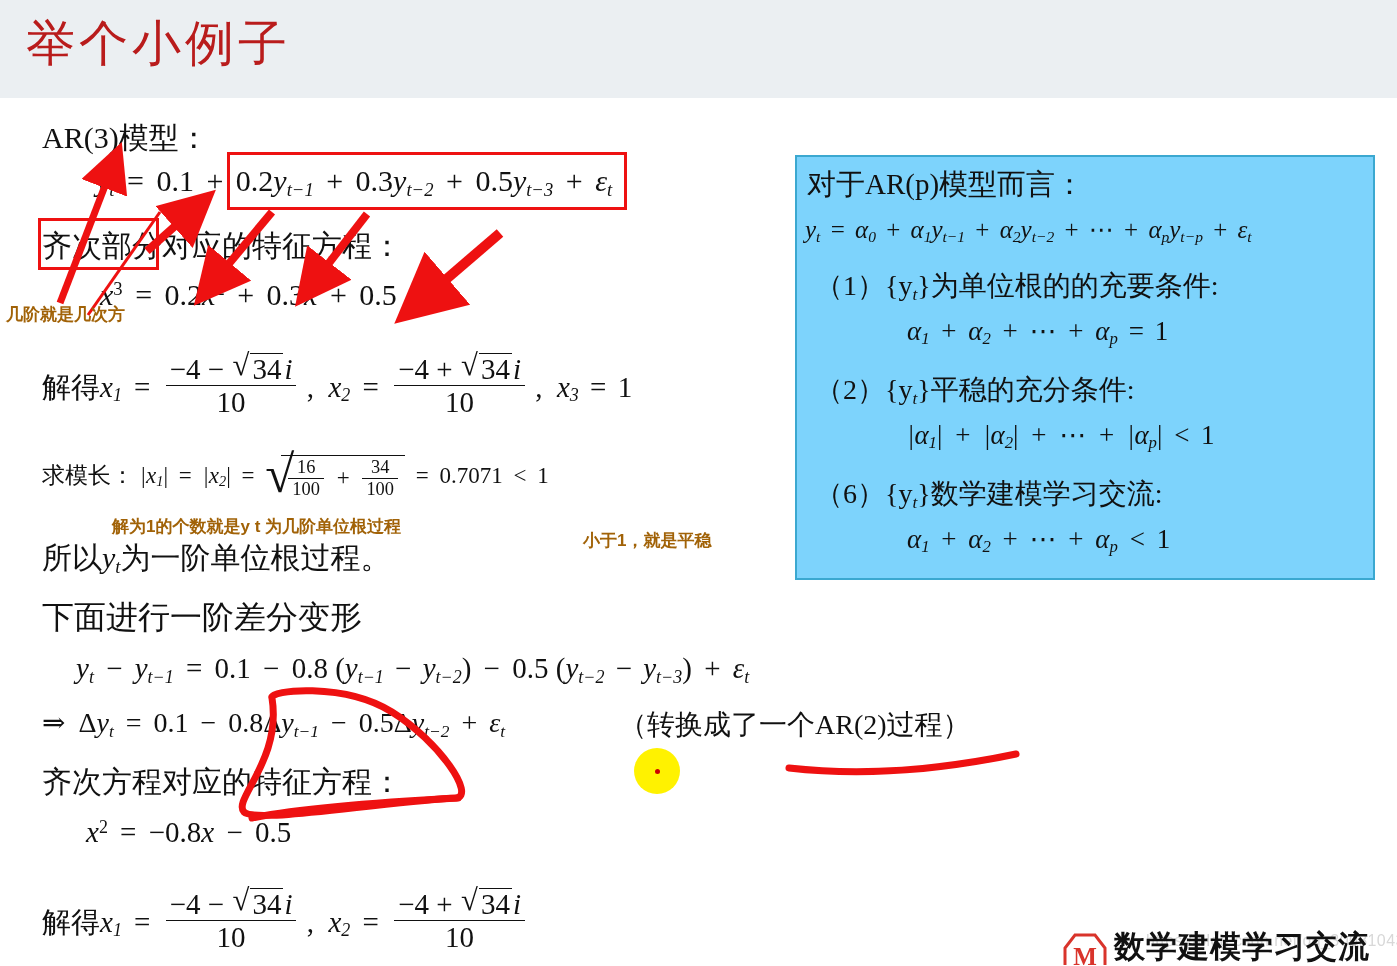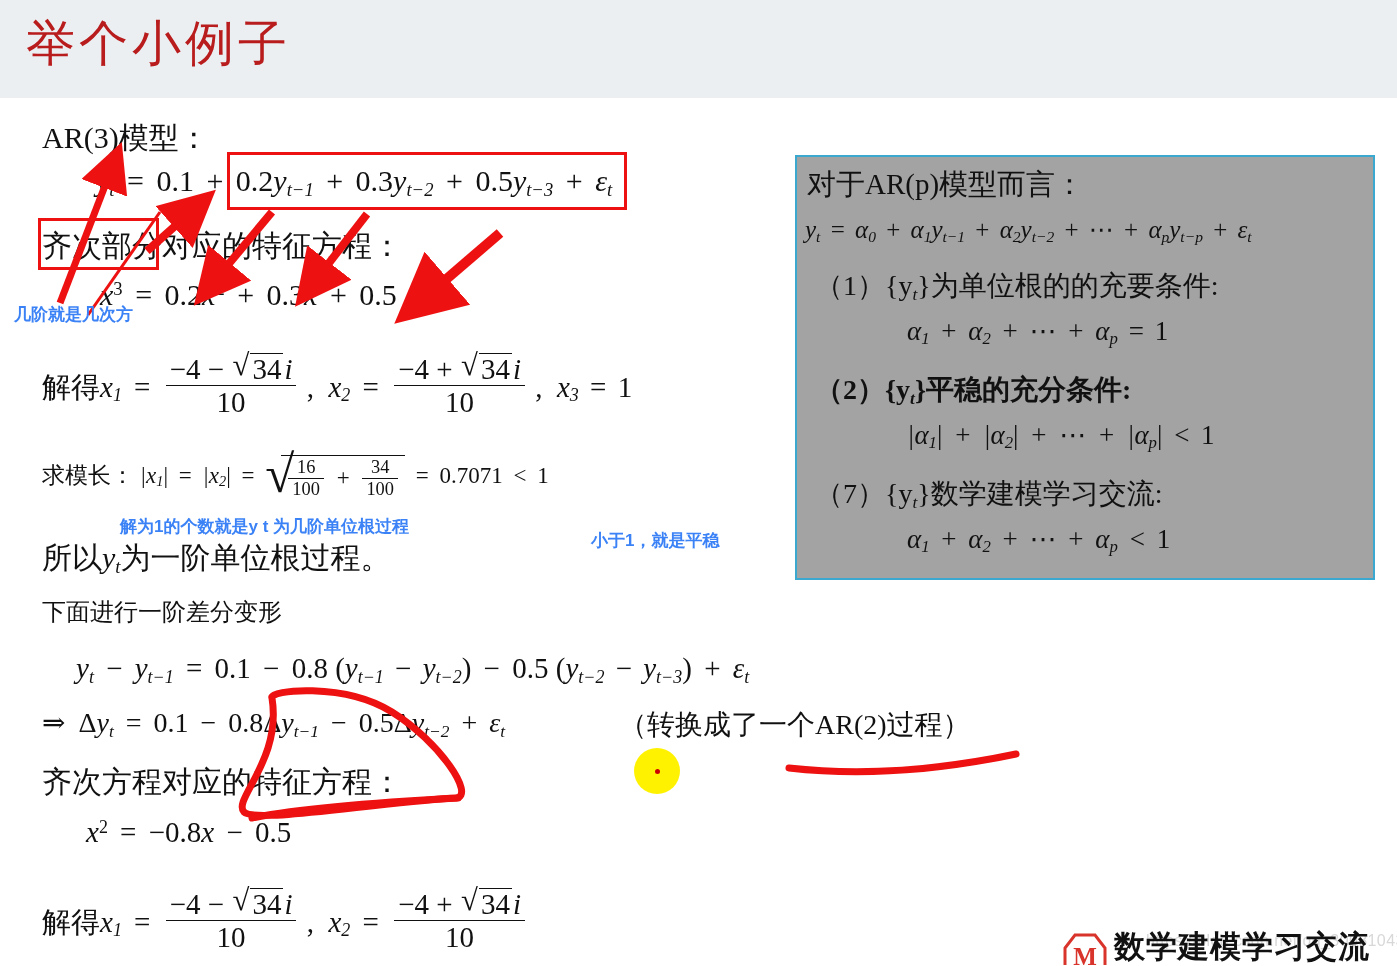--- a/index.html
+++ b/index.html
@@ -52,27 +52,27 @@
   .bigrad{display:inline-block;position:relative;padding-left:0.70em;vertical-align:middle;}
   .bigrad::before{
     content:"\221A";position:absolute;left:0;top:-0.06em;
     font-size:2.30em;line-height:0.84;font-weight:300;
   }
   .bigrad > .rbody{border-top:1.8px solid #111;padding:2px 4px 0 4px;display:inline-block;}
 
   
   .info-panel{
     position:absolute;left:795px;top:155px;width:580px;height:425px;
-    border:2.5px solid #3BA8D0;background:#a3a3a3;box-sizing:border-box;
+    border:2.5px solid #3BA8D0;background:#7dd3fc;box-sizing:border-box;
   }
   .ip-line{position:absolute;white-space:nowrap;color:#111;}
 
   
-  .ann-red{position:absolute;color:#3b82f6;white-space:nowrap;
-    font-family:"Liberation Sans","DejaVu Sans",sans-serif;font-weight:600;margin-left:8px;}
+  .ann-red{position:absolute;color:#a16207;white-space:nowrap;
+    font-family:"Liberation Sans","DejaVu Sans",sans-serif;font-weight:600;}
   .red-box{position:absolute;border:3px solid #EE1111;box-sizing:border-box;}
   svg.overlay{position:absolute;left:0;top:0;width:1397px;height:966px;pointer-events:none;}
 
   
   .laser{
     position:absolute;width:46px;height:46px;border-radius:50%;
     background:#FFF200;
   }
   .laser .core{
     position:absolute;left:50%;top:50%;width:5px;height:5px;margin:-2.5px 0 0 -2.5px;
@@ -172,21 +172,21 @@
     <span class="num" style="margin:0 5px">=</span>
     <span class="num">0.7071</span>
     <span class="num" style="margin:0 5px">&lt;</span>
     <span class="num">1</span>
   </div>
 
   <div class="mtext" style="left:42px;top:538px;font-size:30px;">
     <span class="cn">所以</span><span class="it">y</span><sub>t</sub><span class="cn">为一阶单位根过程。</span>
   </div>
 
-  <div class="mtext cn" style="left:42px;top:596px;font-size:24px;">
+  <div class="mtext cn" style="left:42px;top:596px;font-size:32px;">
     <span>下面进行一阶差分变形</span>
   </div>
 
   <div class="mtext" style="left:76px;top:652px;font-size:29px;">
     <span class="it">y</span><sub>t</sub>
     <span class="num" style="margin:0 5px">−</span>
     <span class="it">y</span><sub>t−1</sub>
     <span class="num" style="margin:0 5px">=</span>
     <span class="num">0.1</span>
     <span class="num" style="margin:0 5px">−</span>
@@ -282,37 +282,37 @@
       <span class="num" style="margin:0 5px">+</span>
       <span class="it">α</span><sub>2</sub>
       <span class="num" style="margin:0 5px">+</span>
       <span class="num">⋯</span>
       <span class="num" style="margin:0 5px">+</span>
       <span class="it">α</span><sub>p</sub>
       <span class="num" style="margin:0 4px">=</span>
       <span class="num">1</span>
     </div>
 
-    <div class="ip-line cn" style="left:18px;top:214px;font-size:28px;font-weight:bold;">
+    <div class="ip-line cn" style="left:18px;top:214px;font-size:28px;">
       <span>（2）{y</span><sub class="it">t</sub><span>}平稳的充分条件:</span>
     </div>
     <div class="ip-line" style="left:110px;top:262px;font-size:27px;">
       <span class="it">|α</span><sub>1</sub><span>|</span>
       <span class="num" style="margin:0 6px">+</span>
       <span class="it">|α</span><sub>2</sub><span>|</span>
       <span class="num" style="margin:0 6px">+</span>
       <span class="num">⋯</span>
       <span class="num" style="margin:0 6px">+</span>
       <span class="it">|α</span><sub>p</sub><span>|</span>
       <span class="num" style="margin:0 5px">&lt;</span>
       <span class="num">1</span>
     </div>
 
     <div class="ip-line cn" style="left:18px;top:318px;font-size:28px;">
-      <span>（7）{y</span><sub class="it">t</sub><span>}数学建模学习交流:</span>
+      <span>（6）{y</span><sub class="it">t</sub><span>}数学建模学习交流:</span>
     </div>
     <div class="ip-line" style="left:110px;top:366px;font-size:27px;">
       <span class="it">α</span><sub>1</sub>
       <span class="num" style="margin:0 5px">+</span>
       <span class="it">α</span><sub>2</sub>
       <span class="num" style="margin:0 5px">+</span>
       <span class="num">⋯</span>
       <span class="num" style="margin:0 5px">+</span>
       <span class="it">α</span><sub>p</sub>
       <span class="num" style="margin:0 5px">&lt;</span>

